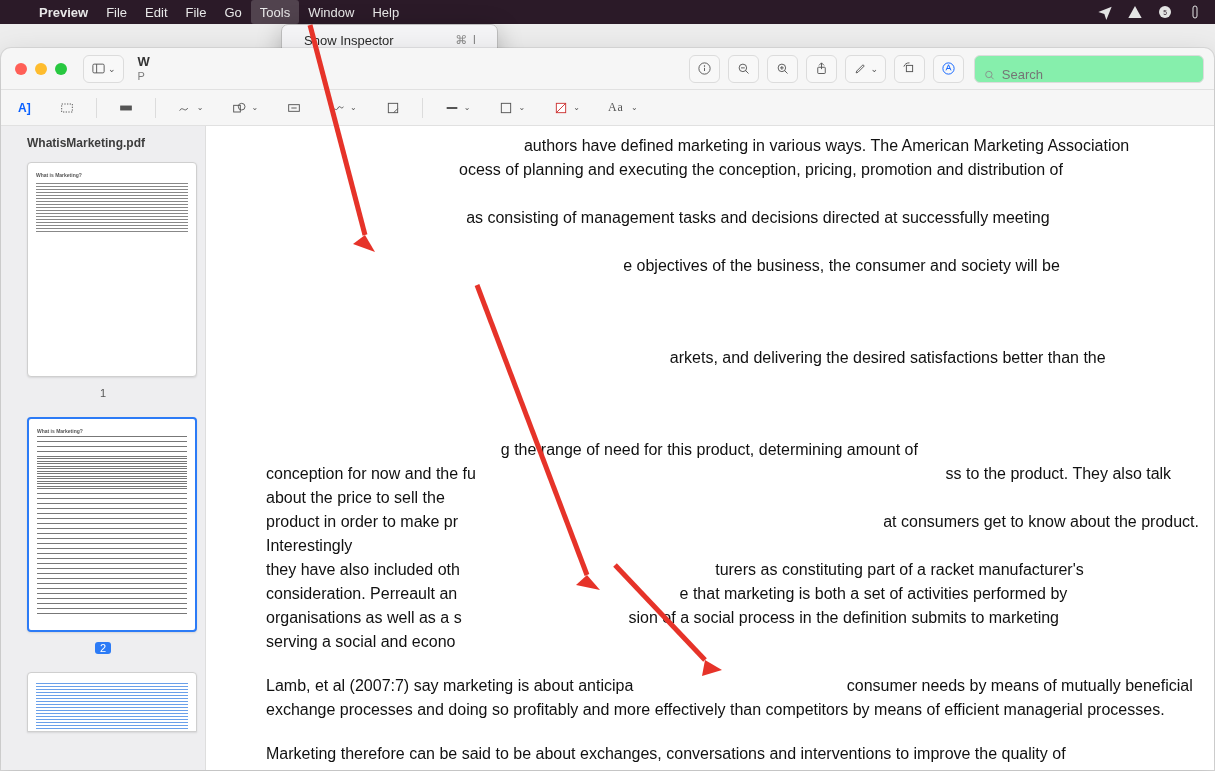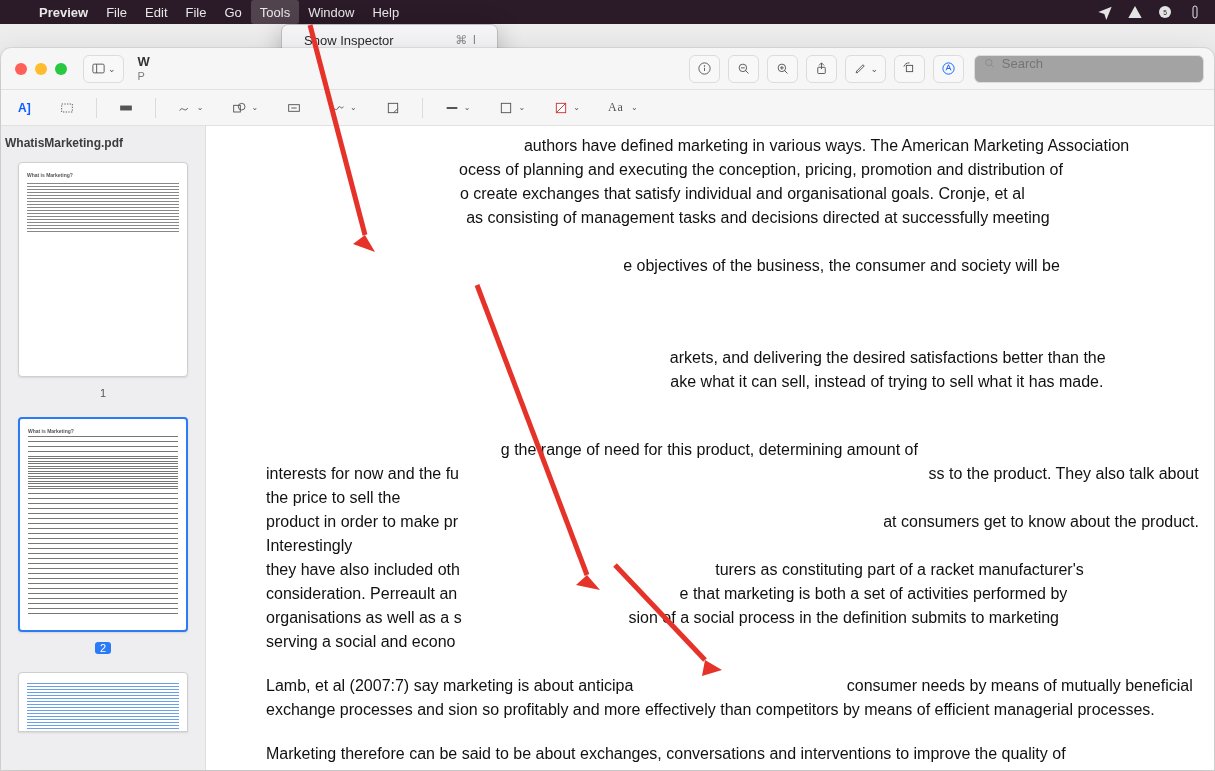--- a/index.html
+++ b/index.html
@@ -24,36 +24,36 @@
   .traffic .close { background:#ff5f57; }
   .traffic .min { background:#febc2e; }
   .traffic .max { background:#28c840; }
   .tb-btn { height:28px; padding:0 7px; border:1px solid #dcdcdc; border-radius:6px; background:#f8f8f8; display:flex; align-items:center; justify-content:center; color:#555;}
   .tb-btn svg{width:15px;height:15px;stroke:#555;fill:none;stroke-width:1.5;}
   .tb-group { display:flex; gap:8px; align-items:center;}
   .title-area { flex:0 0 auto; padding-left:4px; display:flex; flex-direction:column; line-height:14px;}
   .title-area .t1 { font-size:13px; font-weight:600; color:#333; }
   .title-area .t2 { font-size:11px; color:#7d7d7d; }
   .tb-spacer { flex:1; }
-  .search-box { display:flex; align-items:flex-start; gap:6px; border:1px solid #dcdcdc; border-radius:6px; height:28px; padding:0 8px; width:230px; background:#a3a3a3;}
+  .search-box { display:flex; align-items:flex-end; gap:6px; border:1px solid #dcdcdc; border-radius:6px; height:28px; padding:0 8px; width:230px; background:#86efac;}
   .search-box input { border:none; outline:none; font-size:13px; width:100%; background:transparent; color:#444;}
   .search-box svg{width:14px;height:14px;stroke:#888;fill:none;stroke-width:1.6;}
   .accent { color:#0a60ff; }
   .accent svg{stroke:#0a60ff;}
 
   
   .markup-bar { height:36px; border-bottom:1px solid #e1e1e1; background:#f6f6f6; display:flex; align-items:center; padding:0 10px; gap:14px; font-size:12px; color:#555;}
   .mk-btn { height:26px; padding:0 7px; display:flex; align-items:center; gap:4px; border-radius:5px;}
   .mk-btn svg { width:16px;height:16px; stroke:#555; fill:none; stroke-width:1.4; }
   .mk-sep { width:1px; height:20px; background:#dcdcdc;}
   .aa { font-family: Georgia, serif; letter-spacing:1px; }
 
   
   .body { display:flex; height:calc(100% - 42px - 36px); }
-  .sidebar { width:205px; background:#eeeef0; border-right:1px solid #dedede; padding:10px 4px; overflow:hidden;}
+  .sidebar { width:205px; background:#eeeef0; border-right:1px solid #dedede; padding:10px 26px; overflow:hidden;}
   .doc-title { font-size:12px; font-weight:600; color:#3c3c3c; margin-bottom:12px; }
   .thumb { width:170px; background:#fff; border:1px solid #cfcfcf; border-radius:4px; margin:0 auto 10px; box-shadow:0 1px 2px rgba(0,0,0,0.1); padding:10px 8px; font-size:3px; line-height:4px; color:#555; overflow:hidden;}
   .thumb.p1 { height:215px; }
   .thumb.p2 { height:215px; border:2px solid #2c7bf6; }
   .thumb.p3 { height:60px; border-radius:4px 4px 0 0;}
   .thumb h6{font-size:5px; font-weight:700; margin-bottom:3px;}
   .page-num { text-align:center; font-size:11px; color:#555; margin-bottom:18px; }
   .page-num.active{ color:#fff; }
   .page-num.active span{ background:#2c7bf6; border-radius:3px; padding:0 5px;}
 
@@ -422,43 +422,43 @@
       <div class="page-num active"><span>2</span></div>
       <div class="thumb p3">
         <div style="height:50px;background:repeating-linear-gradient(#6aa0ea 0 0.6px,transparent 0.6px 3px);"></div>
       </div>
     </div>
 
     <div class="content">
       <p>
         <span style="visibility:hidden;">What is marketing? Several well kno</span><span>authors have defined marketing in various ways. The American Marketing Association</span><br>
         <span style="visibility:hidden;">defines marketing as the pr</span><span>ocess of planning and executing the conception, pricing, promotion and distribution of</span><br>
-        <span style="visibility:hidden;">ideas, goods and services t</span><span>o create exchanges that satisfy individual and organisational goals. Cronje, et al</span><br>
+        <span style="visibility:hidden;">ideas, goods and services t</span><br>
         <span style="visibility:hidden;">(2004:274) define marketing</span><span>as consisting of management tasks and decisions directed at successfully meeting</span><br>
         <span style="visibility:hidden;">opportunities and threats in a </span><span style="opacity:0;">dynamic environment</span> <br>
         <span style="visibility:hidden;">market offering to consumers in such a way that th</span><span>e objectives of the business, the consumer and society will be</span><br>
         <span style="visibility:hidden;">achieved.</span>
       </p>
       <p>
         <span style="visibility:hidden;">Schiffman and Kanuk (1994) talk about the marketin</span><br>
         <span style="visibility:hidden;">and focusing on the needs and wants of specific target m</span><span>arkets, and delivering the desired satisfactions better than the</span><br>
-        <span style="visibility:hidden;">competition. They also say that a consumer base must m</span><span>ake what it can sell, instead of trying to sell what it has made.</span>
+        <span style="visibility:hidden;">competition. They also say that a consumer base must m</span>
       </p>
       <p>
         <span style="visibility:hidden;">Using the example of a tennis racket manufacturer, Perreault and </span><br>
         <span style="visibility:hidden;">needs of the consumer, estimatin</span><span>g the range of need for this product, determining amount of</span><br>
-        <span>interests for now and the fu</span><span style="visibility:hidden;">ture, determining where these consumers are and how to get acce</span><span>ss to the product. They also talk about the price to sell the</span><br>
+        <span>conception for now and the fu</span><span style="visibility:hidden;">ture, determining where these consumers are and how to get acce</span><span>ss to the product. They also talk about the price to sell the</span><br>
         <span>product in order to make pr</span><span style="visibility:hidden;">ofit. Furthermore they speak of the promotions needed so th</span><span>at consumers get to know about the product. Interestingly</span><br>
         <span>they have also included oth</span><span style="visibility:hidden;">er products and competing manufac</span><span>turers as constituting part of a racket manufacturer's</span><br>
         <span>consideration. Perreault an</span><span style="visibility:hidden;">d McCarthy (1996) also sugges</span><span>e that marketing is both a set of activities performed by</span><br>
         <span>organisations as well as a s</span><span style="visibility:hidden;">ocial process. The inclu</span><span>sion of a social process in the definition submits to marketing</span><br>
         <span>serving a social and econo</span><span style="visibility:hidden;">mic function.</span>
       </p>
       <p>
-        <span>Lamb, et al (2007:7) say marketing is about anticipa</span><span style="visibility:hidden;">ting, identifying and satisfying </span><span>consumer needs by means of mutually beneficial exchange processes and sion so profitably and more effectively than competitors by means of efficient managerial processes.</span>
+        <span>Lamb, et al (2007:7) say marketing is about anticipa</span><span style="visibility:hidden;">ting, identifying and satisfying </span><span>consumer needs by means of mutually beneficial exchange processes and doing so profitably and more effectively than competitors by means of efficient managerial processes.</span>
       </p>
       <p>Marketing therefore can be said to be about exchanges, conversations and interventions to improve the quality of</p>
     </div>
   </div>
 </div>
 
 <svg class="ann-arrow" style="left:305px;top:20px;width:80px;height:240px;">
   <line x1="5" y1="5" x2="60" y2="215"></line>
   <polygon points="60,215 70,232 48,224"></polygon>
 </svg>

